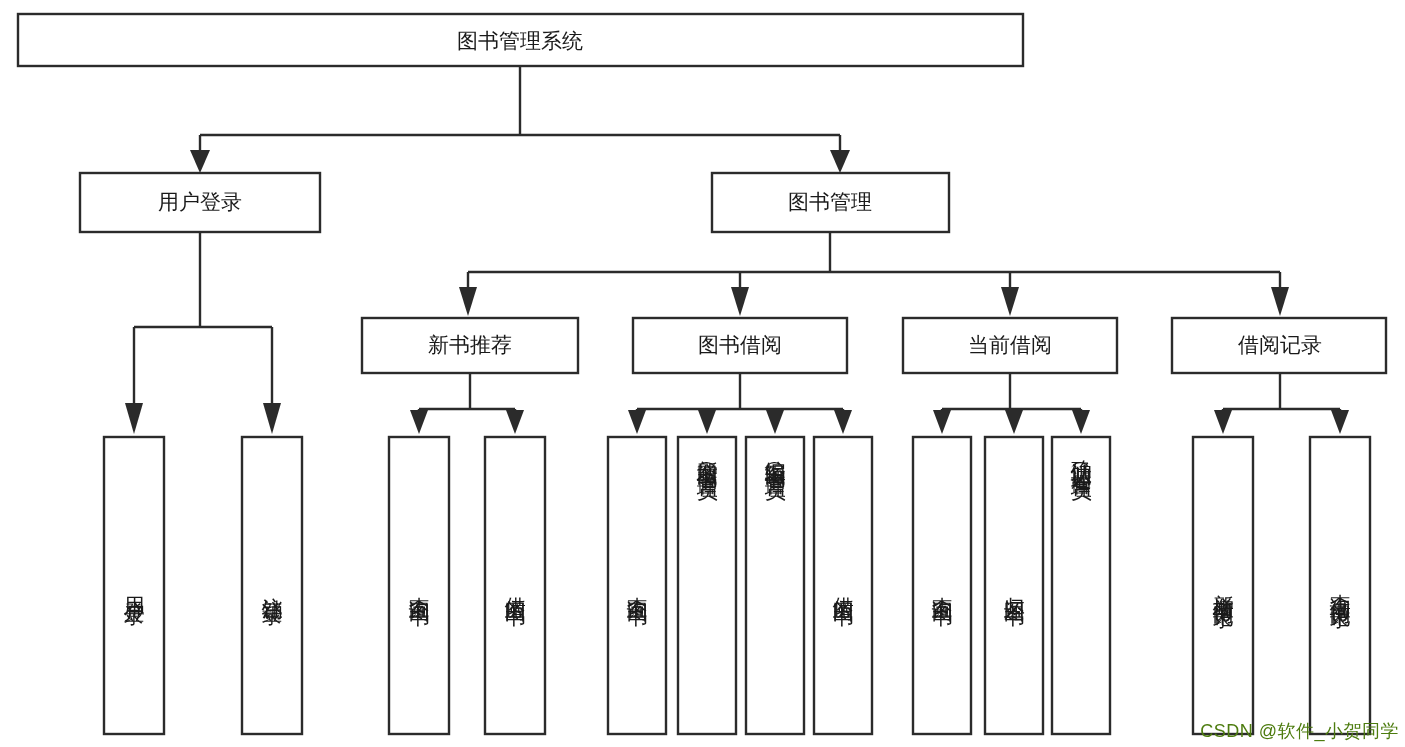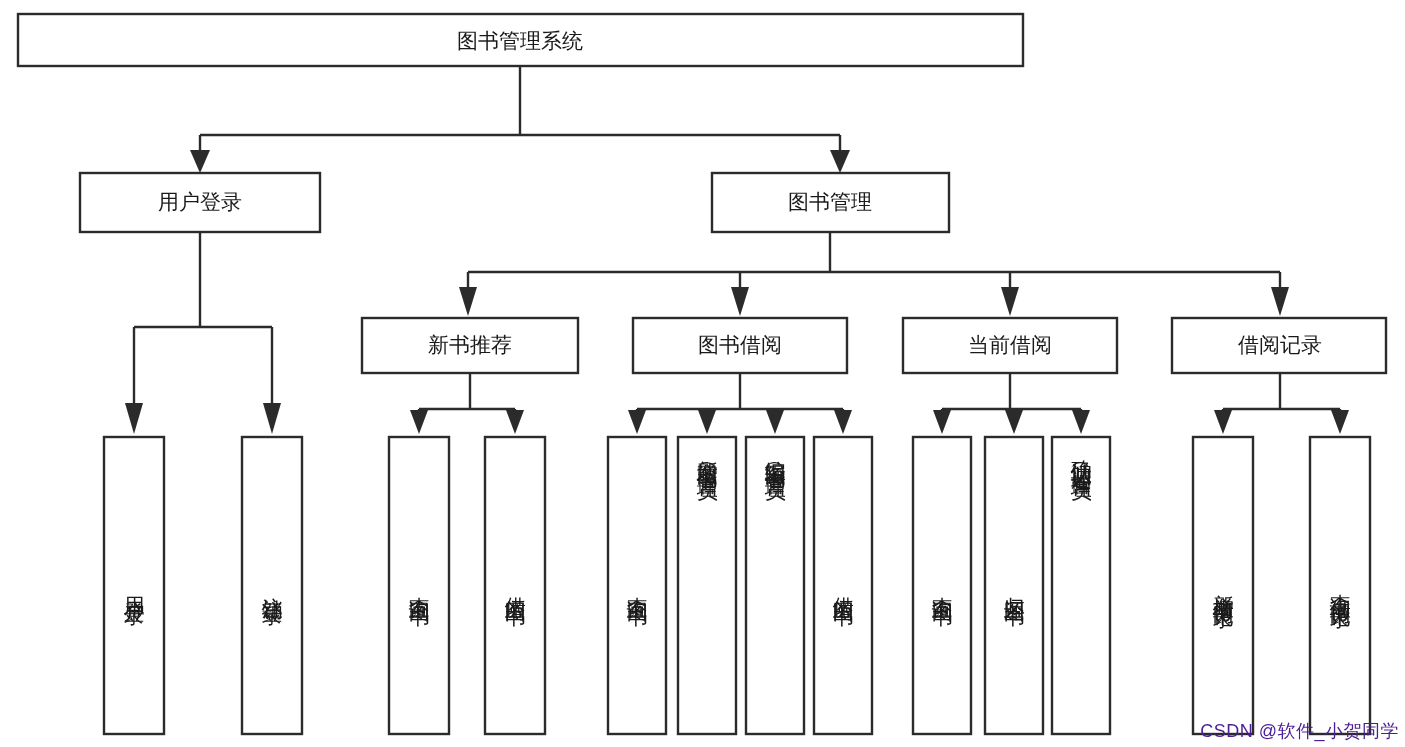--- a/index.html
+++ b/index.html
@@ -67,21 +67,21 @@
   }
   .label-vert.top-aligned {
     justify-content: flex-start;
   }
   .watermark {
     position: absolute;
     right: 6px;
     bottom: 4px;
     font-family: "Liberation Sans", "DejaVu Sans", sans-serif;
     font-size: 18px;
-    color: #4c1d95;
+    color: #4d7c0f;
     letter-spacing: 0.5px;
     white-space: nowrap;
     user-select: none;
   }
 </style>
 </head>
 <body>
 
 <div id="diagram-root">
 

